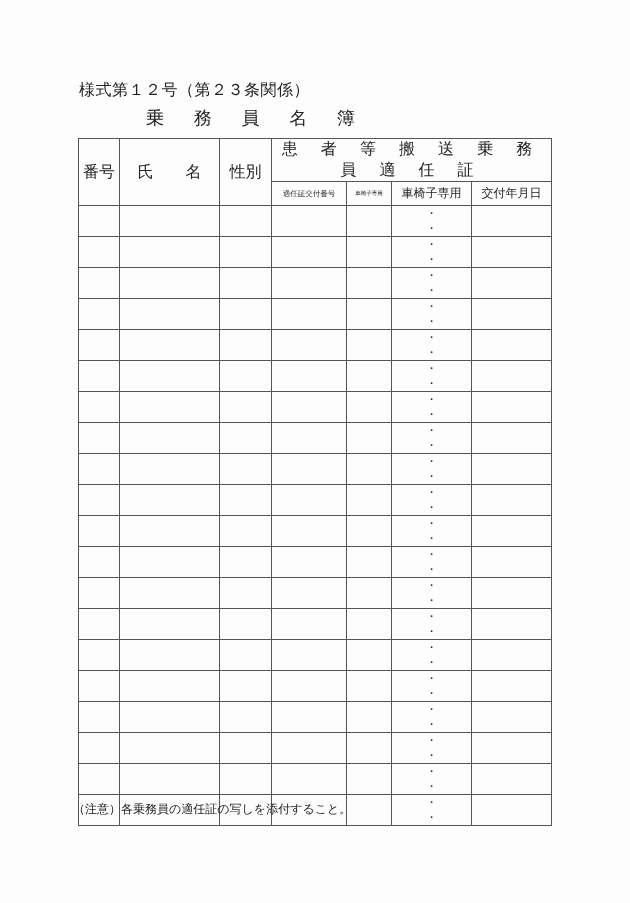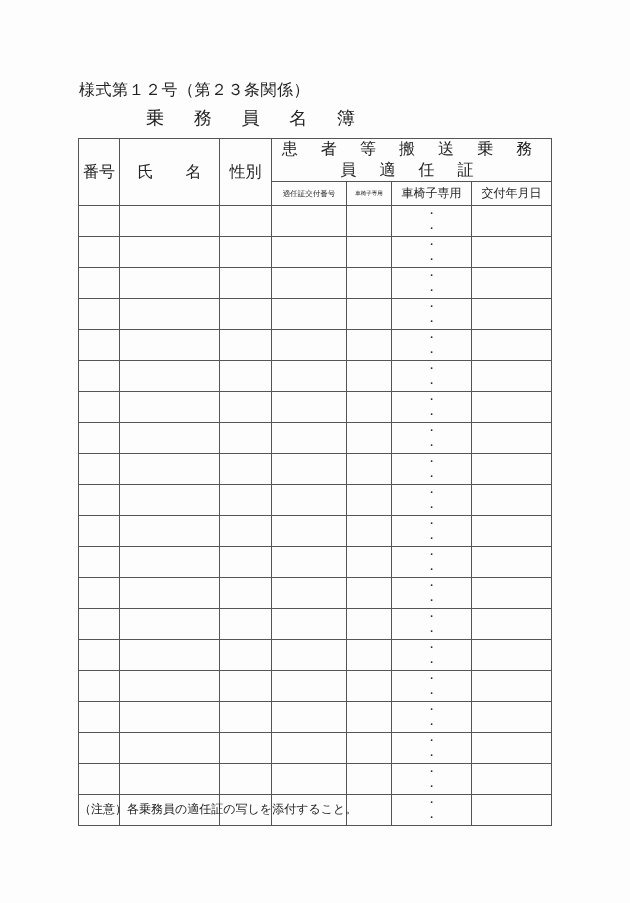--- a/index.html
+++ b/index.html
@@ -10,21 +10,21 @@
   table.roster td, table.roster th { border:1px solid #555; padding:0; font-weight:normal; text-align:center; vertical-align:middle; }
   table.roster th { font-size:16px; }
   .h-top { height:25px; }
   .h-sub { height:24px; }
   .h-main { font-size:12px; letter-spacing:9px; text-align:justify; }
   .small-1 { font-size:7.5px !important; }
   .small-2 { font-size:5.5px !important; }
   .sub-big { font-size:12px !important; }
   tr.data td { height:29.5px; }
   .dots { font-size:11px; letter-spacing:14px; padding-left:14px !important; }
-  .note { position:absolute; left:79px; top:801px; font-size:12px; }
+  .note { position:absolute; left:73px; top:801px; font-size:12px; }
 </style>
 </head>
 <body>
 
 <div class="form-number">様式第１２号（第２３条関係）</div>
 <div class="title">乗 務 員 名 簿</div>
 
 <table class="roster">
   <colgroup>
     <col style="width:41px">

